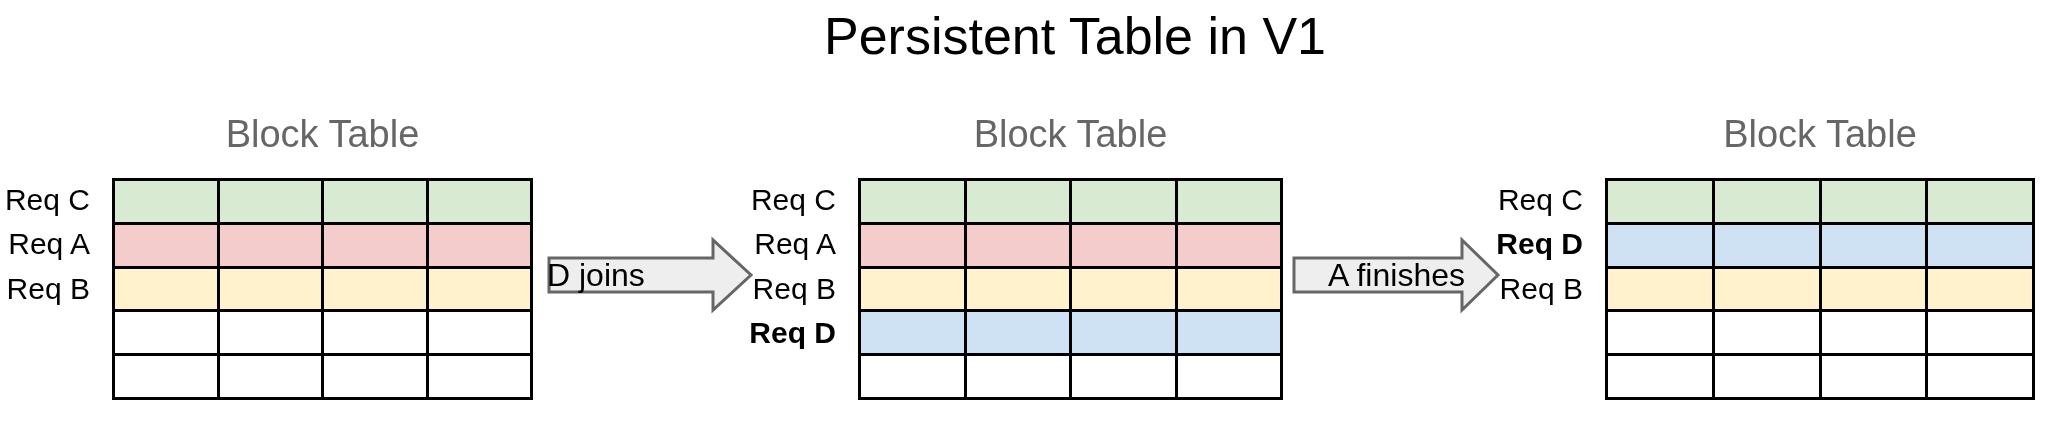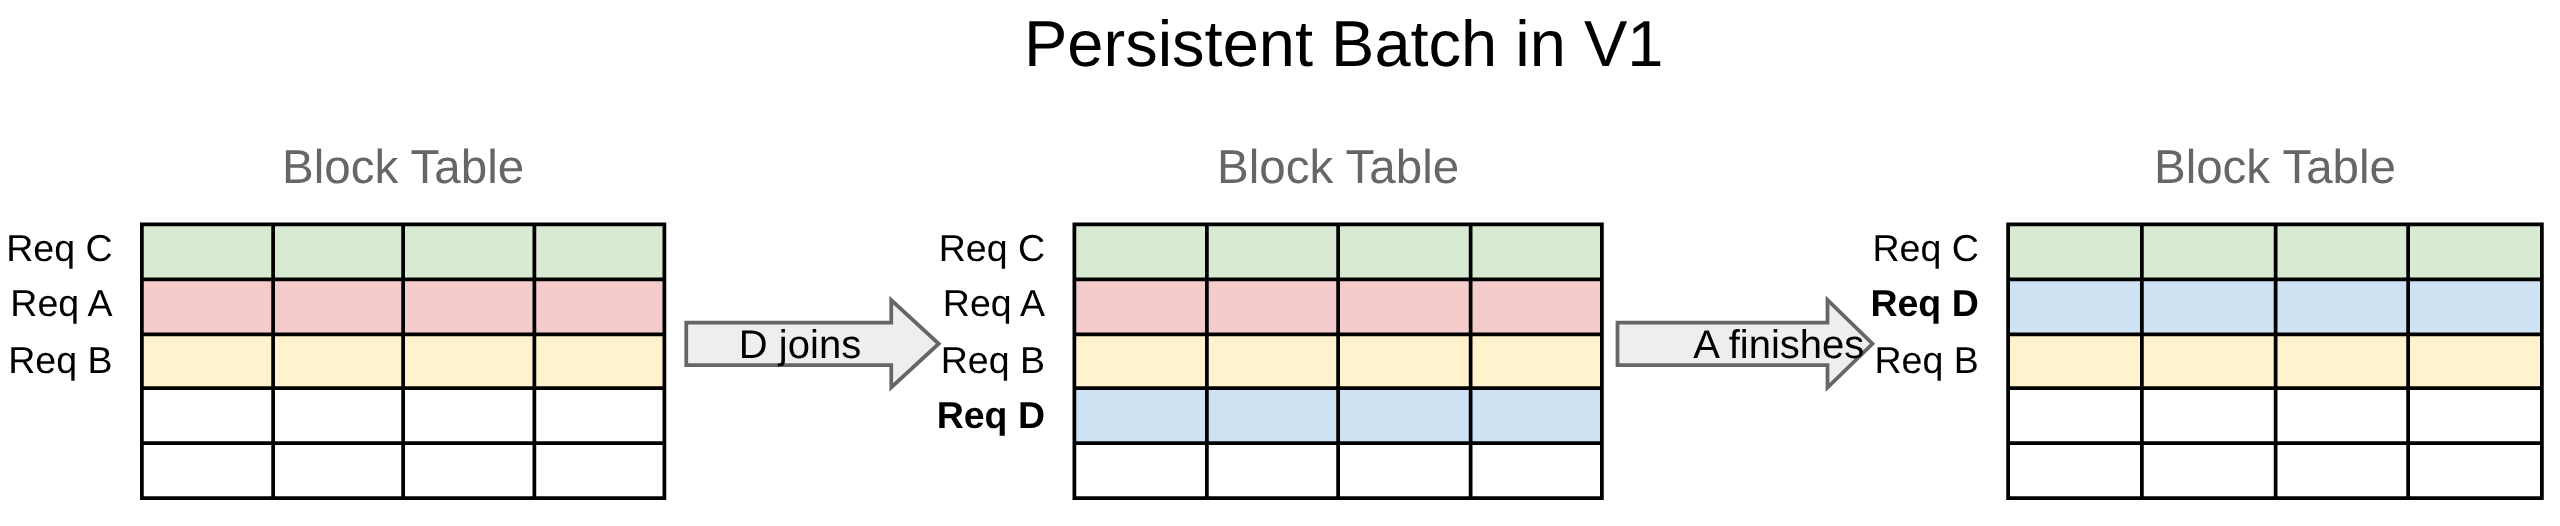--- a/index.html
+++ b/index.html
@@ -72,31 +72,30 @@
   }
   .arrow svg {
     display: block;
     overflow: visible;
   }
   .arrow-label {
     position: absolute;
     top: 238px;
     height: 74px;
     line-height: 74px;
-    text-align: center;
     font-size: 32px;
     color: #000000;
     white-space: nowrap;
   }
 </style>
 </head>
 <body>
 
 <div class="canvas">
-  <div class="main-title">Persistent Batch in V1</div>
+  <div class="main-title">Persistent Table in V1</div>
   <div id="diagram-root">
       <div class="block-title" style="left: 112px; width: 421px;">Block Table</div>
       <div class="block-grid" style="left: 112px; width: 421px; background: rgb(0, 0, 0);">
         <div class="block-cell" style="background: rgb(217, 234, 211);"></div>
         <div class="block-cell" style="background: rgb(217, 234, 211);"></div>
         <div class="block-cell" style="background: rgb(217, 234, 211);"></div>
         <div class="block-cell" style="background: rgb(217, 234, 211);"></div>
         <div class="block-cell" style="background: rgb(244, 204, 204);"></div>
         <div class="block-cell" style="background: rgb(244, 204, 204);"></div>
         <div class="block-cell" style="background: rgb(244, 204, 204);"></div>

